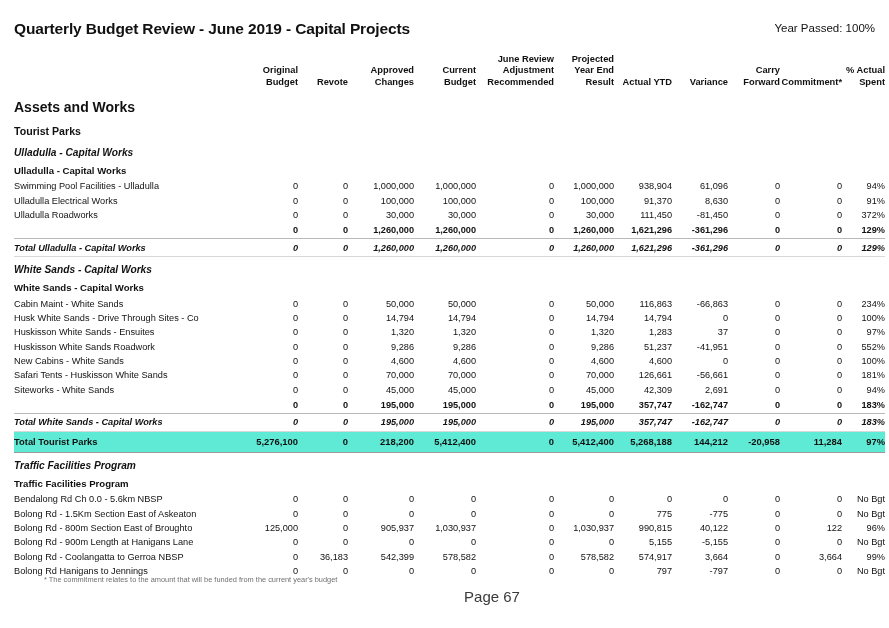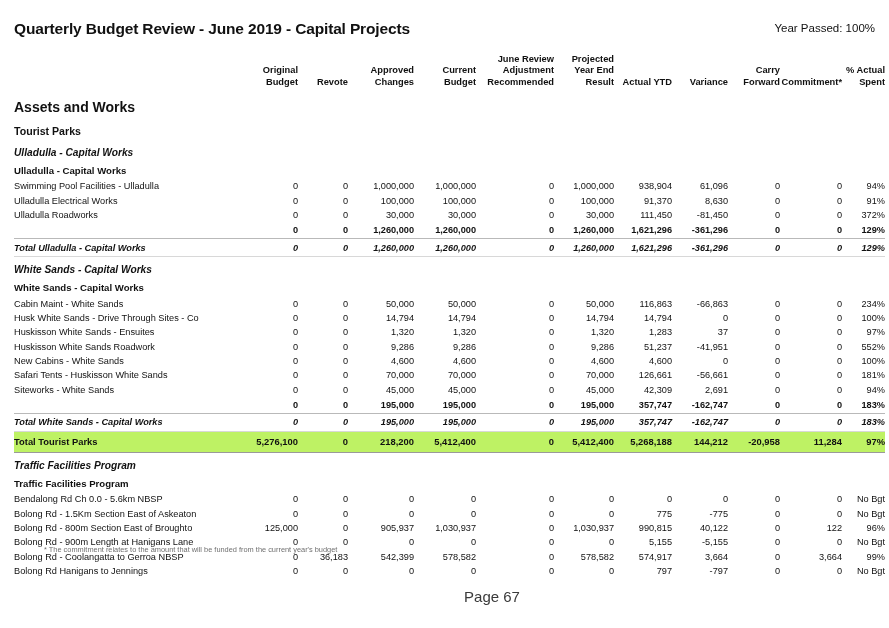--- a/index.html
+++ b/index.html
@@ -125,21 +125,21 @@
     padding-top: 3.5px;
     padding-bottom: 3.5px;
     border-top: 1px solid #b9b9b9;
     border-bottom: 1px solid #d8d8d8;
   }
   tr.r-grand td {
     font-size: 9.4px;
     font-weight: bold;
     padding-top: 4.5px;
     padding-bottom: 4.5px;
-    background: #bef264;
+    background: #5eead4;
     border-top: 1px solid #9a9a9a;
     border-bottom: 1px solid #9a9a9a;
   }
 
   td.num {
     text-align: right;
     padding-right: 2px;
     white-space: nowrap;
     font-variant-numeric: tabular-nums;
   }
@@ -148,21 +148,21 @@
   
   .ind0 { padding-left: 0px; }
   .ind1 { padding-left: 8px; }
   .ind2 { padding-left: 24px; }
   .ind3 { padding-left: 32px; }
 
   
   .footnote {
     position: absolute;
     left: 44px;
-    top: 545px;
+    top: 575px;
     font-size: 7.4px;
     color: #6f6f6f;
     white-space: nowrap;
   }
   .page-number {
     position: absolute;
     left: 0;
     right: 0;
     top: 588px;
     text-align: center;

